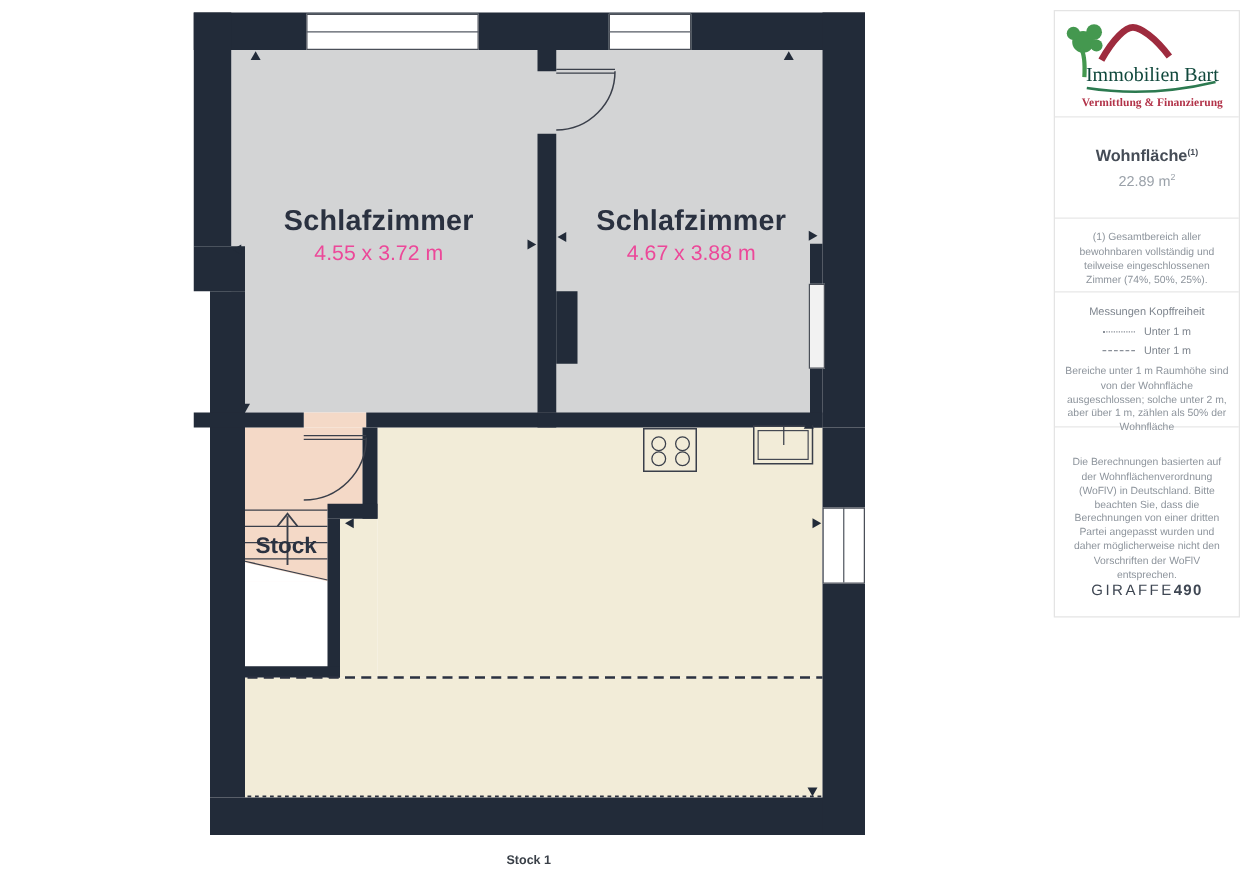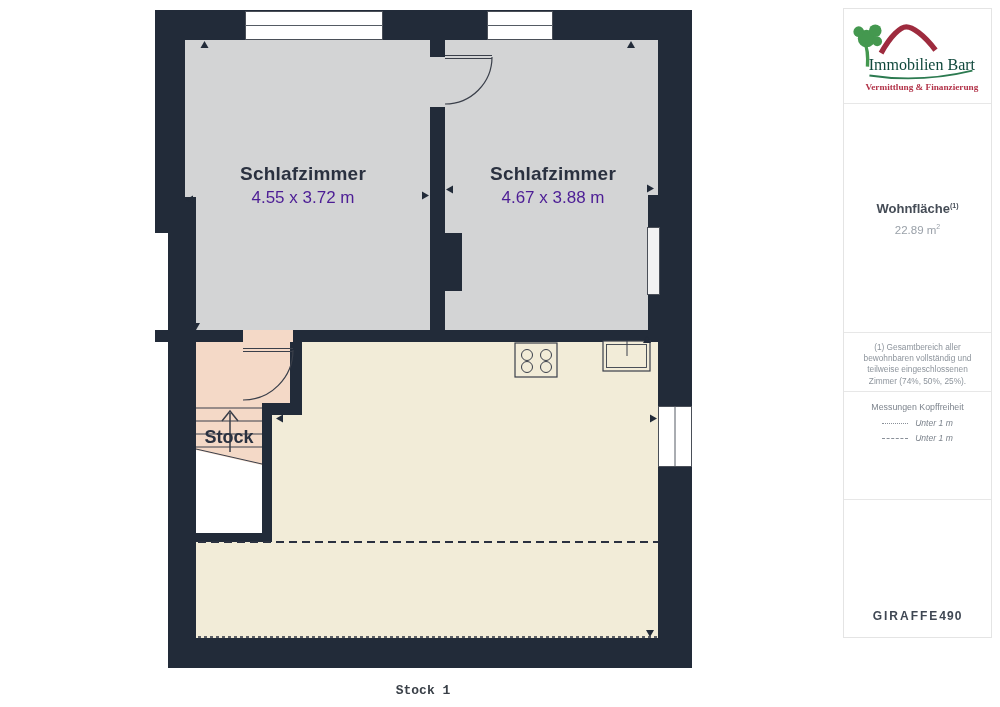--- a/index.html
+++ b/index.html
@@ -14,49 +14,49 @@
   .floor-cream { background:#f2ecd8; }
   .floor-pink { background:#f4d9c7; }
   .floor-void { background:#ffffff; }
 
   .window { position:absolute; background:#ffffff; border:1px solid #4a4f58; }
   .window.inset { background:#f2f2f2; }
 
   .plan-svg { position:absolute; left:0; top:0; pointer-events:none; }
 
   .room-label { position:absolute; text-align:center; transform:translate(-50%,0); white-space:nowrap; }
-  .room-name { font-size:19px; font-weight:bold; color:#2a3140; letter-spacing:.2px; }
-  .room-dims { font-size:17px; color:#4c1d95; margin-top:3px; }
+  .room-name { font-size:23px; font-weight:bold; color:#2a3140; letter-spacing:.2px; }
+  .room-dims { font-size:17px; color:#ec4899; margin-top:3px; }
   .treppe-label { position:absolute; font-size:18px; font-weight:bold; color:#2a3140; transform:translate(-50%,-50%); }
-  .floor-caption { position:absolute; left:423px; top:683px; transform:translateX(-50%); font-size:13px; font-weight:bold; color:#3a4048;font-family:Liberation Mono, monospace; }
+  .floor-caption { position:absolute; left:423px; top:683px; transform:translateX(-50%); font-size:10px; font-weight:bold; color:#3a4048; }
 
   
-  .sidebar { position:absolute; left:843px; top:8px; width:149px; height:630px; background:#fff;
+  .sidebar { position:absolute; left:843px; top:8px; width:149px; height:486px; background:#fff;
              border:1px solid #e4e4e4; display:flex; flex-direction:column; }
   .sb-section { border-bottom:1px solid #e7e7e7; }
   .s-logo { height:95px; display:flex; align-items:center; justify-content:center; }
   .s-area { height:229px; display:flex; flex-direction:column; align-items:center; justify-content:center; }
   .area-label { font-size:13px; font-weight:bold; color:#454c56; }
   .area-label sup { font-size:7px; }
   .area-value { font-size:11.5px; color:#9aa1a9; margin-top:7px; }
   .area-value sup { font-size:7px; }
   .s-note1 { height:59px; padding:9px 10px; }
   .small-gray { font-size:8.3px; line-height:1.35; color:#8d949c; text-align:center; }
   .s-head { height:108px; padding:10px 8px 6px; }
   .head-title { font-size:8.8px; color:#7d848d; text-align:center; margin-bottom:6px; }
-  .legend-row { display:flex; align-items:center; justify-content:center; margin:5px 0;font-style:italic; }
+  .legend-row { display:flex; align-items:center; justify-content:center; margin:5px 0; }
   .legend-line { width:26px; margin-right:7px; }
   .legend-line.dotted { border-top:1px dotted #8a9099; }
   .legend-line.dashed { border-top:1px dashed #8a9099; }
   .legend-label { font-size:8.6px; color:#7d848d; }
   .head-body { margin-top:6px; }
   .s-disc { flex:1; padding:22px 9px 10px; display:flex; flex-direction:column; border-bottom:none; }
   .s-disc p + p { margin-top:11px; }
   .brand { margin-top:auto; text-align:center; font-size:12px; letter-spacing:2px; color:#3f4753; padding-bottom:4px; }
-  .brand .b1 { font-weight:700; }
+  .brand .b1 { font-weight:400; }
   .brand .b2 { font-weight:800; letter-spacing:1px; }
 </style>
 </head>
 <body>
 
 <div class="page">
 
   <div class="plan">
 
     <div class="rect floor-gray" style="left:185px;top:40px;width:260px;height:290px"></div>
@@ -189,22 +189,24 @@
     <div class="sb-section s-head">
       <div class="head-title">Messungen Kopffreiheit</div>
       <div class="legend-row">
         <span class="legend-line dotted"></span>
         <span class="legend-label">Unter 1 m</span>
       </div>
       <div class="legend-row">
         <span class="legend-line dashed"></span>
         <span class="legend-label">Unter 1 m</span>
       </div>
+      <p class="small-gray head-body">Bereiche unter 1 m Raumhöhe sind von der Wohnfläche ausgeschlossen; solche unter 2 m, aber über 1 m, zählen als 50% der Wohnfläche</p>
     </div>
 
     <div class="sb-section s-disc">
+      <p class="small-gray">Die Berechnungen basierten auf der Wohnflächenverordnung (WoFlV) in Deutschland. Bitte beachten Sie, dass die Berechnungen von einer dritten Partei angepasst wurden und daher möglicherweise nicht den Vorschriften der WoFlV entsprechen.</p>
       <div class="brand">
         <span class="b1">GIRAFFE</span><span class="b2">490</span>
       </div>
     </div>
 
   </div>
 </div>
 
 </body></html>

